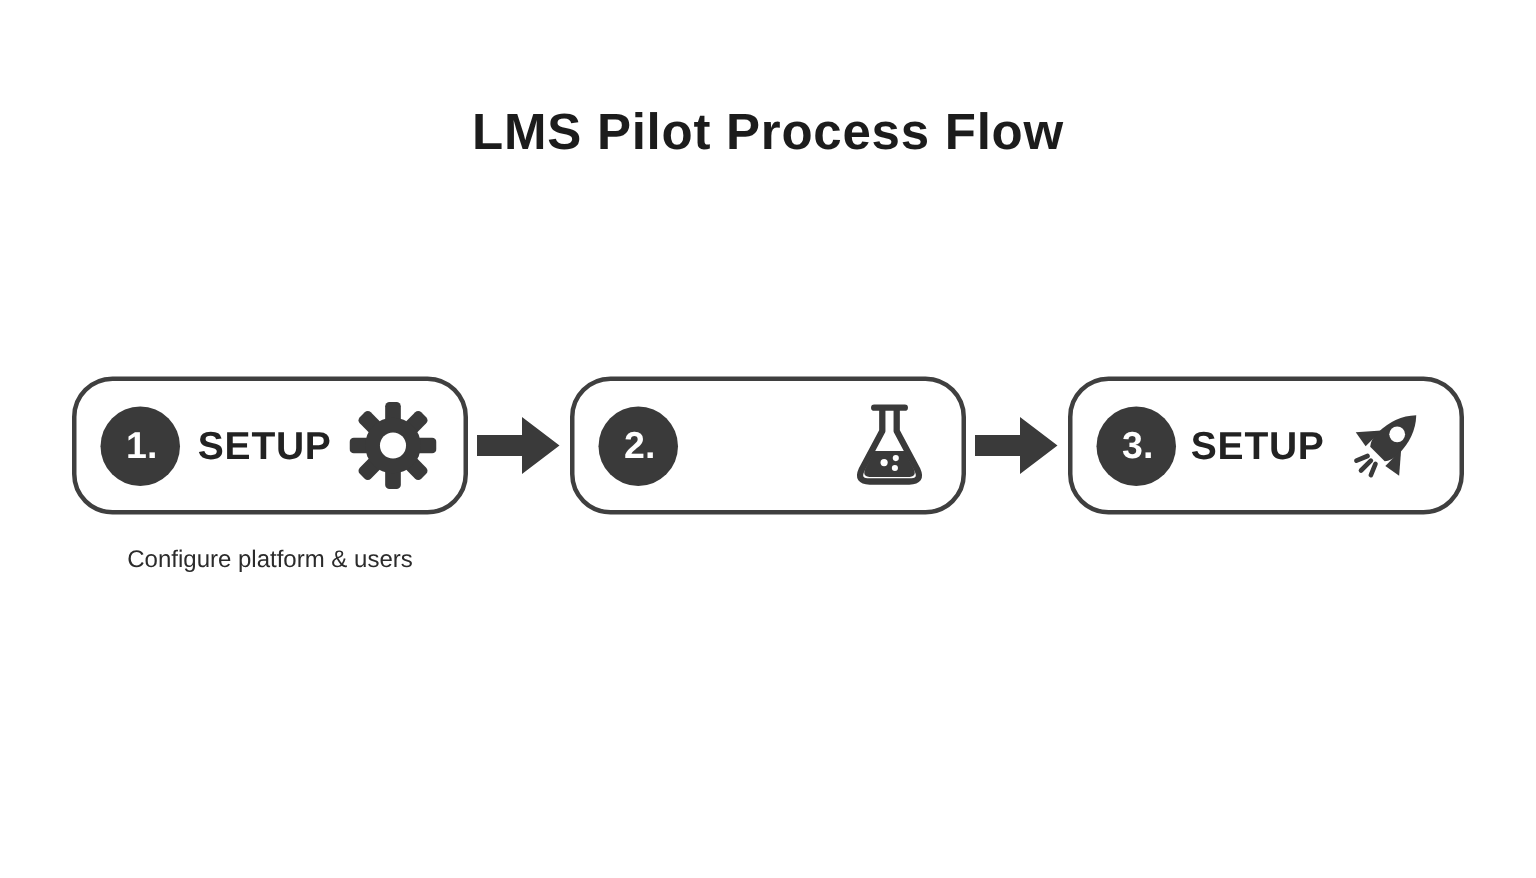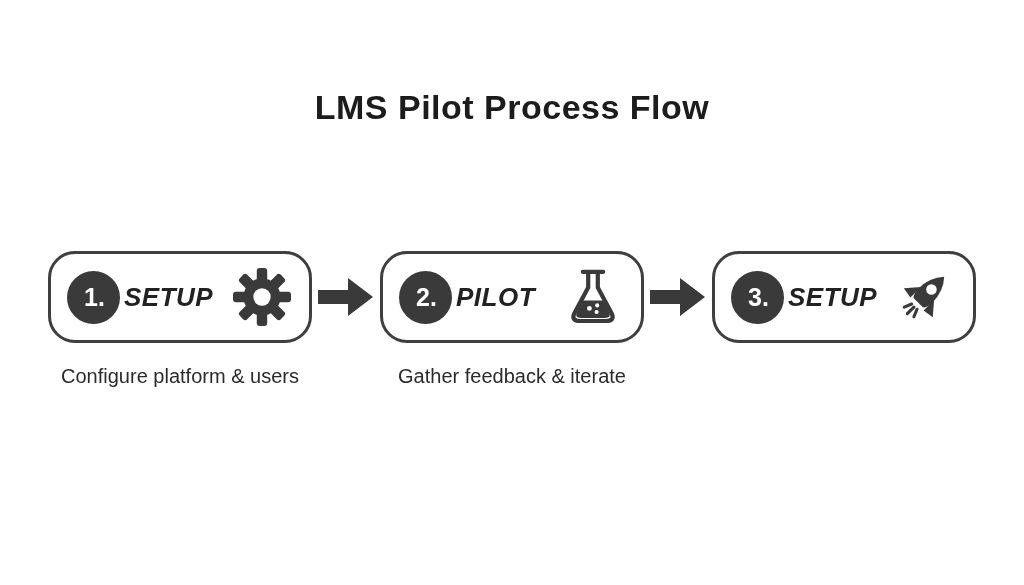--- a/index.html
+++ b/index.html
@@ -7,21 +7,21 @@
     --border:#3f3f3f;
     --title:#1c1c1c;
     --caption:#2b2b2b;
     --bg:#ffffff;
   }
   *{margin:0;padding:0;box-sizing:border-box;}
   html,body{width:1024px;height:585px;background:var(--bg);overflow:hidden;}
   body{font-family:"Liberation Sans","DejaVu Sans",sans-serif;position:relative;}
 
   .page-title{
-    position:absolute;top:88px;left:0;width:100%;
+    position:absolute;top:69px;left:0;width:100%;
     text-align:center;
     font-size:34px;font-weight:bold;color:var(--title);
     letter-spacing:0.5px;
   }
 
   .flow-row{
     position:absolute;top:251px;left:48px;
     display:flex;align-items:flex-start;
   }
 
@@ -43,31 +43,30 @@
     background:var(--accent);
     color:#ffffff;font-weight:bold;font-size:25px;
     display:flex;align-items:center;justify-content:center;
     flex:0 0 auto;
     padding-left:2px;
   }
 
   .step-label{
     font-size:26px;font-weight:bold;color:#222222;
     letter-spacing:0.5px;
-    flex:1 1 auto;
+    flex:1 1 auto;text-align:center;
     padding:0 4px;
-    font-style:italic;
   }
 
   .step-icon{flex:0 0 auto;display:flex;align-items:center;justify-content:center;color:var(--accent);}
   .step-icon svg{display:block;}
 
   .caption{
     margin-top:22px;
-    font-size:20px;color:var(--caption);
+    font-size:16px;color:var(--caption);
     white-space:nowrap;
   }
 
   .arrow-wrap{
     width:68px;height:92px;
     display:flex;align-items:center;justify-content:center;
     flex:0 0 auto;
   }
   .arrow-wrap svg{display:block;color:var(--accent);}
 </style>
@@ -104,33 +103,31 @@
 
   <div class="arrow-wrap">
     <svg width="56" height="40" viewBox="0 0 56 40">
       <polygon points="0,13 30,13 30,1 55,20 30,39 30,27 0,27" fill="currentColor"></polygon>
     </svg>
   </div>
 
   <div class="step-col">
     <div class="step-box">
       <div class="num-circle">2.</div>
-      <div class="step-label">PILOT</div>
       <span class="step-icon">
         <svg width="60" height="62" viewBox="0 0 100 100">
           <path d="M42 9 V34 L19 77 Q13 90 28 90 H72 Q87 90 81 77 L58 34 V9" fill="none" stroke="currentColor" stroke-width="7" stroke-linecap="round" stroke-linejoin="round"></path>
           <path d="M33 8 H67" stroke="currentColor" stroke-width="7" stroke-linecap="round"></path>
           <path d="M33 56 H67 L77 76 Q81 85 70 85 H30 Q19 85 23 76 Z" fill="currentColor"></path>
           <circle cx="44" cy="69" r="4" fill="#ffffff"></circle>
           <circle cx="57" cy="64" r="3.4" fill="#ffffff"></circle>
           <circle cx="56" cy="75" r="3.4" fill="#ffffff"></circle>
         </svg>
       </span>
     </div>
-    <div class="caption">Gather feedback &amp; iterate</div>
   </div>
 
   <div class="arrow-wrap">
     <svg width="56" height="40" viewBox="0 0 56 40">
       <polygon points="0,13 30,13 30,1 55,20 30,39 30,27 0,27" fill="currentColor"></polygon>
     </svg>
   </div>
 
   <div class="step-col">
     <div class="step-box">

